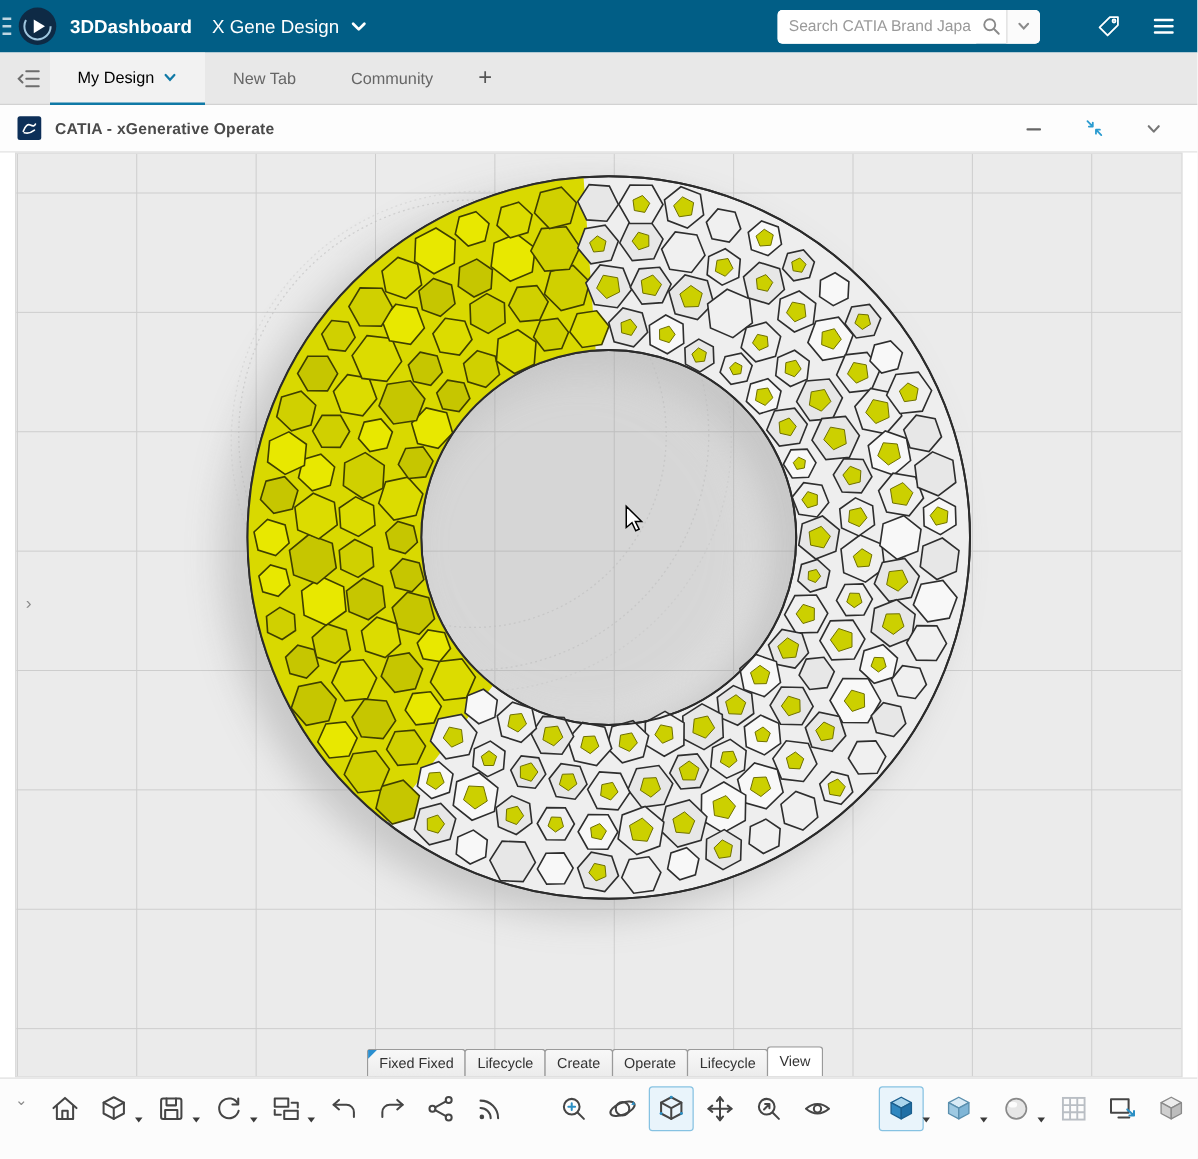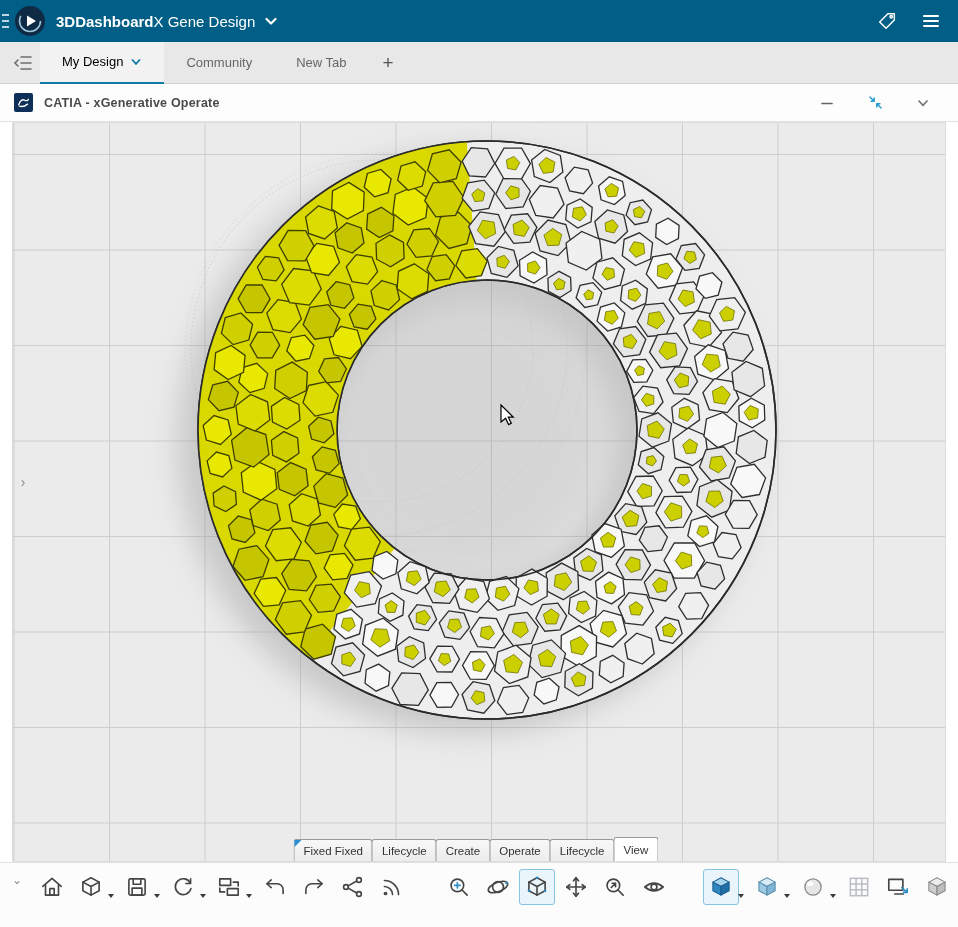--- a/index.html
+++ b/index.html
@@ -7,21 +7,21 @@
               font-family:"Liberation Sans", sans-serif; }
   .root { position:relative; width:958px; height:927px; }
 
   
   .topbar { position:absolute; top:0; left:0; width:100%; height:42px;
             display:flex; align-items:center; padding:0 12px 0 0; }
   .edge-strip { width:12px; height:42px; display:flex; flex-direction:column;
                 justify-content:center; gap:4px; padding-left:2px; }
   .edge-strip i { display:block; width:7px; height:2px; background:rgba(255,255,255,.75); }
   .logo { width:32px; height:32px; margin:0 10px 0 2px; flex:0 0 auto; }
-  .brand { color:#fff; font-size:15px; font-weight:bold; margin-right:0; }
+  .brand { color:#fff; font-size:15px; font-weight:bold; margin-right:16px; }
   .apptitle { color:#fff; font-size:15px; }
   .tb-chev { margin-left:8px; }
   .spacer { flex:1; }
   .searchwrap { display:flex; align-items:stretch; height:27px; background:#fff;
                 border-radius:4px; overflow:hidden; width:210px; margin-right:26px; }
   .searchwrap input { border:none; outline:none; flex:1; font-size:12.5px; padding:0 4px 0 9px;
                       color:#333; font-family:"Liberation Sans", sans-serif; min-width:0; }
   .searchwrap input::placeholder { color:#9a9a9a; }
   .search-mag { width:24px; display:flex; align-items:center; justify-content:center; }
   .search-dd { width:27px; display:flex; align-items:center; justify-content:center;
@@ -101,20 +101,34 @@
       <circle cx="16" cy="16" r="15" fill="#0e2a45"></circle>
       <circle cx="16" cy="16" r="10.5" fill="none" stroke="#9fc6de" stroke-width="1.6" stroke-dasharray="38 28"></circle>
       <path d="M13 10.5 L22 16 L13 21.5 Z" fill="#ffffff"></path>
     </svg>
     <span class="brand">3DDashboard</span>
     <span class="apptitle">X Gene Design</span>
     <svg class="tb-chev" width="16" height="16" viewBox="0 0 16 16">
       <path d="M3.5 6 L8 10.5 L12.5 6" fill="none" stroke="#fff" stroke-width="2.2" stroke-linecap="round" stroke-linejoin="round"></path>
     </svg>
     <div class="spacer"></div>
+    <div class="searchwrap">
+      <input placeholder="Search CATIA Brand Japa" style="">
+      <span class="search-mag">
+        <svg width="16" height="16" viewBox="0 0 16 16">
+            <circle cx="6.8" cy="6.8" r="4.4" fill="none" stroke="#8a8a8a" stroke-width="1.5"></circle>
+            <path d="M10.2 10.2 L14 14" stroke="#8a8a8a" stroke-width="1.5" stroke-linecap="round"></path>
+          </svg>
+      </span>
+      <span class="search-dd">
+        <svg width="12" height="12" viewBox="0 0 12 12">
+            <path d="M2.5 4 L6 7.8 L9.5 4" fill="none" stroke="#8a8a8a" stroke-width="1.6" stroke-linecap="round"></path>
+          </svg>
+      </span>
+    </div>
     <span class="tb-icon">
       <svg width="22" height="22" viewBox="0 0 24 24" fill="none" stroke="#fff" stroke-width="1.6" stroke-linejoin="round">
         <path d="M13 4 H20 V11 L11 20 L4 13 Z"></path>
           <circle cx="16.6" cy="7.4" r="1.3"></circle>
       </svg>
     </span>
     <span class="tb-icon">
       <svg width="20" height="20" viewBox="0 0 20 20" stroke="#fff" stroke-width="2" stroke-linecap="round">
         <path d="M3 5 H17 M3 10 H17 M3 15 H17"></path>
       </svg>
@@ -128,24 +142,24 @@
       </svg>
     </span>
     <div id="top-tabs" style="display:flex;align-items:center;height:42px;">
         <div class="toptab active">
           <span>My Design</span>
           <svg width="12" height="12" viewBox="0 0 12 12">
             <path d="M2.5 4 L6 7.8 L9.5 4" fill="none" stroke="#1079a6" stroke-width="1.8" stroke-linecap="round"></path>
           </svg>
         </div>
         <div class="toptab">
+          <span>New Tab</span>
+        </div>
+        <div class="toptab">
           <span>Community</span>
-        </div>
-        <div class="toptab">
-          <span>New Tab</span>
         </div>
       </div>
     <span class="plus-btn">+</span>
   </div>
 
   <div class="widget-head">
     <span class="catia-logo">
       <svg width="13" height="13" viewBox="0 0 16 16">
           <path d="M2 11 Q5 3 9 5 Q13 7 14 4 M3 12.5 Q8 14 13 10" fill="none" stroke="#ffffff" stroke-width="1.6" stroke-linecap="round"></path>
         </svg>

